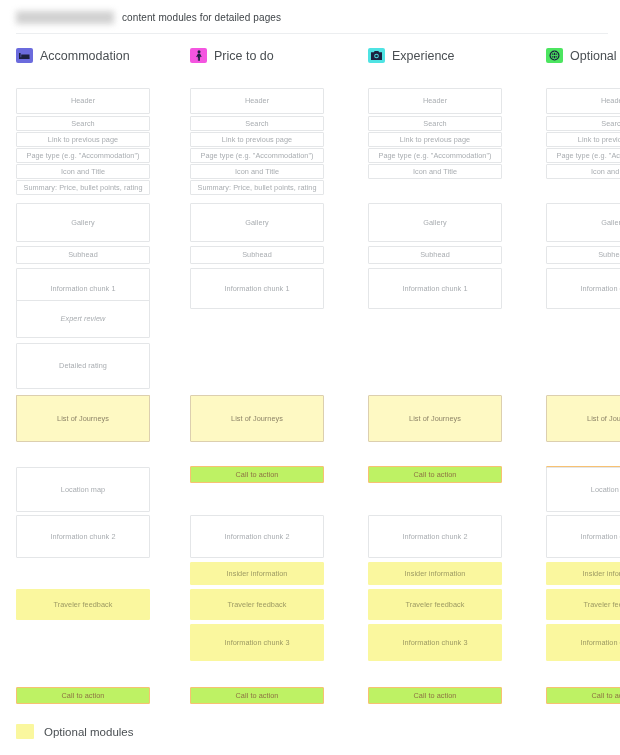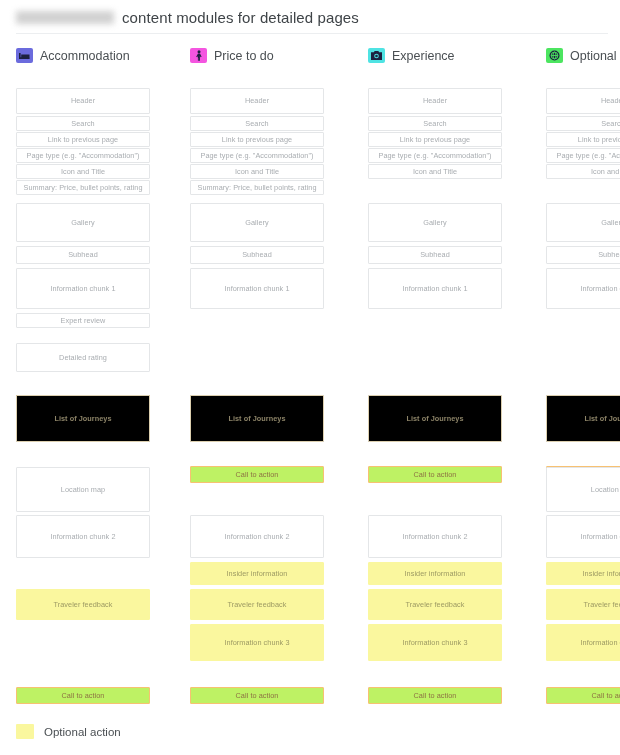--- a/index.html
+++ b/index.html
@@ -34,21 +34,21 @@
     margin-right: 8px;
     background: #c9c9c9;
     filter: blur(3.2px);
     opacity: .85;
     border-radius: 1px;
     color: transparent;
     font-size: 11px;
     overflow: hidden;
   }
   .title-text {
-    font-size: 15px;
+    font-size: 10px;
     color: #3f4448;
     letter-spacing: .1px;
     white-space: nowrap;
   }
   .title-rule {
     position: absolute;
     left: 16px; top: 33px;
     width: 592px;
     height: 1px;
     background: #eceef0;
@@ -109,24 +109,23 @@
     background: #ffffff;
     border-radius: 1px;
   }
   .mod.cta {
     background: #bef264;
     border-color: #f7c172;
     color: #8d7343;
     margin-top: 20px;
   }
   .mod.journeys {
-    background: #000000;
+    background: #fef9c3;
     border-color: #dccfaf;
     color: #8d8468;
-    font-weight: bold;
   }
   .mod.optional {
     background: #faf79e;
     border-color: #faf79e;
     color: #9d9a63;
   }
 
   
   .legend {
     position: absolute;
@@ -168,22 +167,22 @@
       </div>
       <div class="mod" style="top: 88px; height: 26px;">Header</div>
       <div class="mod" style="top: 116px; height: 15px;">Search</div>
       <div class="mod" style="top: 132px; height: 15px;">Link to previous page</div>
       <div class="mod" style="top: 148px; height: 15px;">Page type (e.g. "Accommodation")</div>
       <div class="mod" style="top: 164px; height: 15px;">Icon and Title</div>
       <div class="mod" style="top: 180px; height: 15px;">Summary: Price, bullet points, rating</div>
       <div class="mod" style="top: 203px; height: 39px;">Gallery</div>
       <div class="mod" style="top: 246px; height: 18px;">Subhead</div>
       <div class="mod" style="top: 268px; height: 41px;">Information chunk 1</div>
-      <div class="mod" style="top: 313px; height: 15px;">Expert review</div>
-      <div class="mod" style="top: 343px; height: 29px;">Detailed rating</div>
+      <div class="mod" style="top: 300px; height: 38px; font-style: italic;">Expert review</div>
+      <div class="mod" style="top: 343px; height: 46px;">Detailed rating</div>
       <div class="mod cta" style="top: 375px; height: 16px;">Call to action</div>
       <div class="mod journeys" style="top: 395px; height: 47px;">List of Journeys</div>
       <div class="mod" style="top: 467px; height: 45px;">Location map</div>
       <div class="mod" style="top: 515px; height: 43px;">Information chunk 2</div>
       <div class="mod optional" style="top: 589px; height: 31px;">Traveler feedback</div>
       <div class="mod cta" style="top: 667px; height: 17px;">Call to action</div>
     </div>
     <div class="column" style="left: 190px;">
       <div class="col-header">
         <span class="col-icon" style="background: rgb(244, 85, 224);">
@@ -264,14 +263,14 @@
       <div class="mod" style="top: 515px; height: 43px;">Information chunk 2</div>
       <div class="mod optional" style="top: 562px; height: 23px;">Insider information</div>
       <div class="mod optional" style="top: 589px; height: 31px;">Traveler feedback</div>
       <div class="mod optional" style="top: 624px; height: 37px;">Information chunk 3</div>
       <div class="mod cta" style="top: 667px; height: 17px;">Call to action</div>
     </div>
   </div>
 
 <div class="legend">
   <span class="legend-swatch"></span>
-  <span class="legend-label">Optional action</span>
+  <span class="legend-label">Optional modules</span>
 </div>
 
 </body></html>

